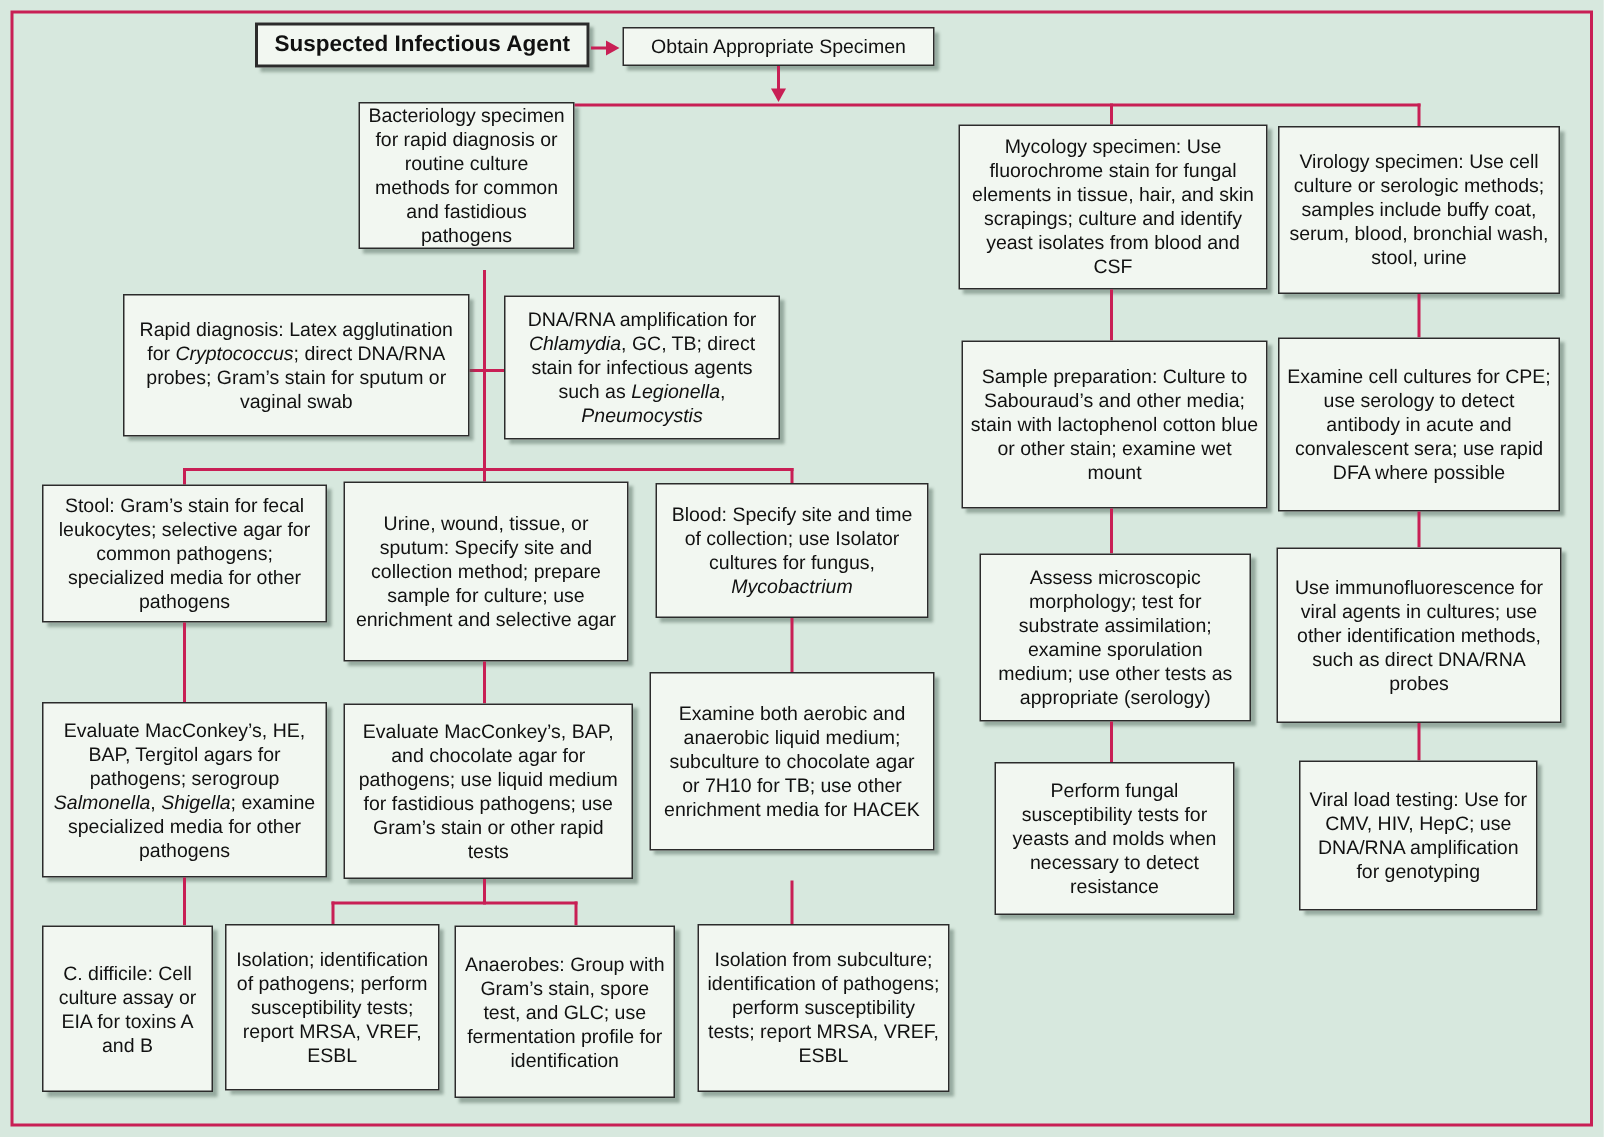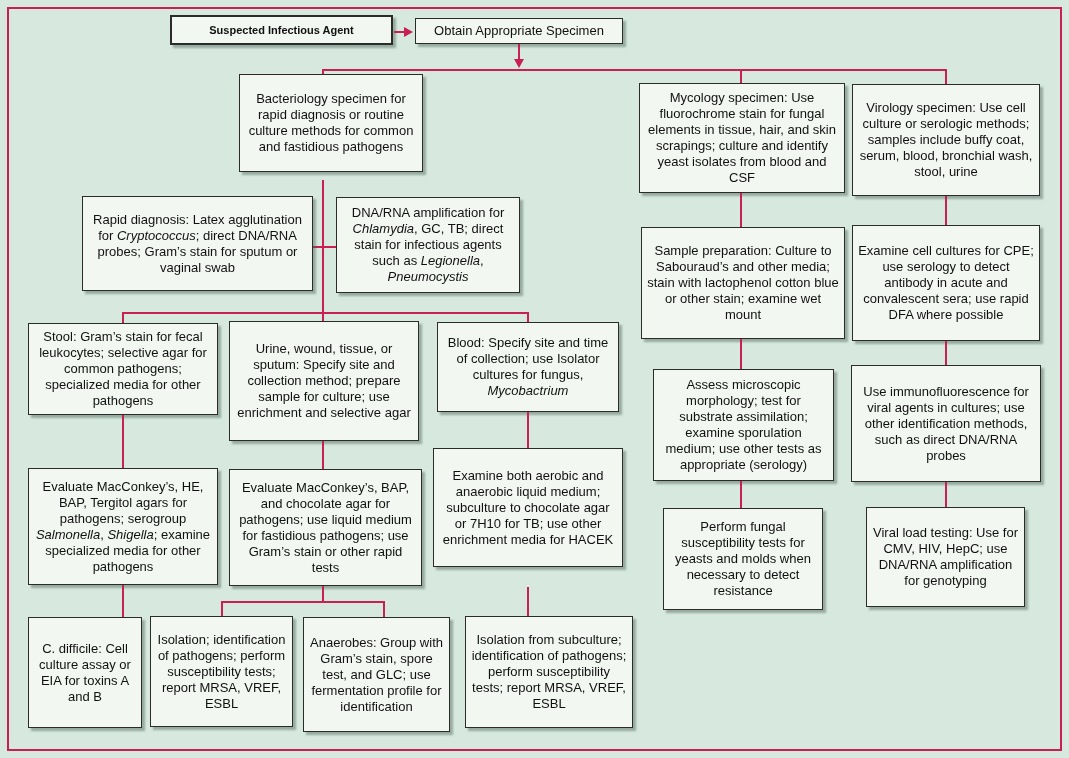--- a/index.html
+++ b/index.html
@@ -14,21 +14,21 @@
     pointer-events:none;
   }
   .node {
     position:absolute; box-sizing:border-box;
     background:var(--box-bg); border:1.5px solid var(--box-border);
     box-shadow:3px 3px 2px var(--shadow);
     display:flex; align-items:center; justify-content:center;
     text-align:center; padding:3px 5px;
     font-size:13px; line-height:16px;
   }
-  .node.title { font-weight:bold; font-size:11px; border-width:2.5px; }
+  .node.title { font-weight:bold; font-size:15px; border-width:2.5px; }
   .line { position:absolute; background:var(--line); }
   .arrow-right {
     position:absolute; width:0; height:0;
     border-top:5px solid transparent; border-bottom:5px solid transparent;
     border-left:9px solid var(--line);
   }
   .arrow-down {
     position:absolute; width:0; height:0;
     border-left:5px solid transparent; border-right:5px solid transparent;
     border-top:9px solid var(--line);
@@ -46,21 +46,21 @@
   <div class="line" style="left:394px;top:31px;width:12px;height:2px"></div>
   <div class="arrow-right" style="left:404px;top:27px"></div>
   <div class="line" style="left:518px;top:44px;width:2px;height:17px"></div>
   <div class="arrow-down" style="left:514px;top:59px"></div>
 
   <div class="line" style="left:322px;top:69px;width:625px;height:2px"></div>
   <div class="line" style="left:322px;top:69px;width:2px;height:14px"></div>
   <div class="line" style="left:740px;top:69px;width:2px;height:15px"></div>
   <div class="line" style="left:945px;top:69px;width:2px;height:16px"></div>
 
-  <div class="node" style="left:239px;top:74px;width:184px;height:98px">
+  <div class="node" style="left:239px;top:68px;width:144px;height:98px">
       <span><span>Bacteriology specimen for rapid diagnosis or routine culture methods for common and fastidious pathogens</span></span>
     </div>
   <div class="line" style="left:322px;top:180px;width:2px;height:142px"></div>
   <div class="line" style="left:312px;top:246px;width:26px;height:2px"></div>
 
   <div class="node" style="left:82px;top:196px;width:231px;height:95px">
       <span><span>Rapid diagnosis: Latex agglutination for </span><span style="font-style: italic;">Cryptococcus</span><span>; direct DNA/RNA probes; Gram’s stain for sputum or vaginal swab</span></span>
     </div>
   <div class="node" style="left:336px;top:197px;width:184px;height:96px">
       <span><span>DNA/RNA amplification for </span><span style="font-style: italic;">Chlamydia</span><span>, GC, TB; direct stain for infectious agents such as </span><span style="font-style: italic; text-align: center;">Legionella</span><span>, </span><span style="font-style: italic;">Pneumocystis</span></span>

